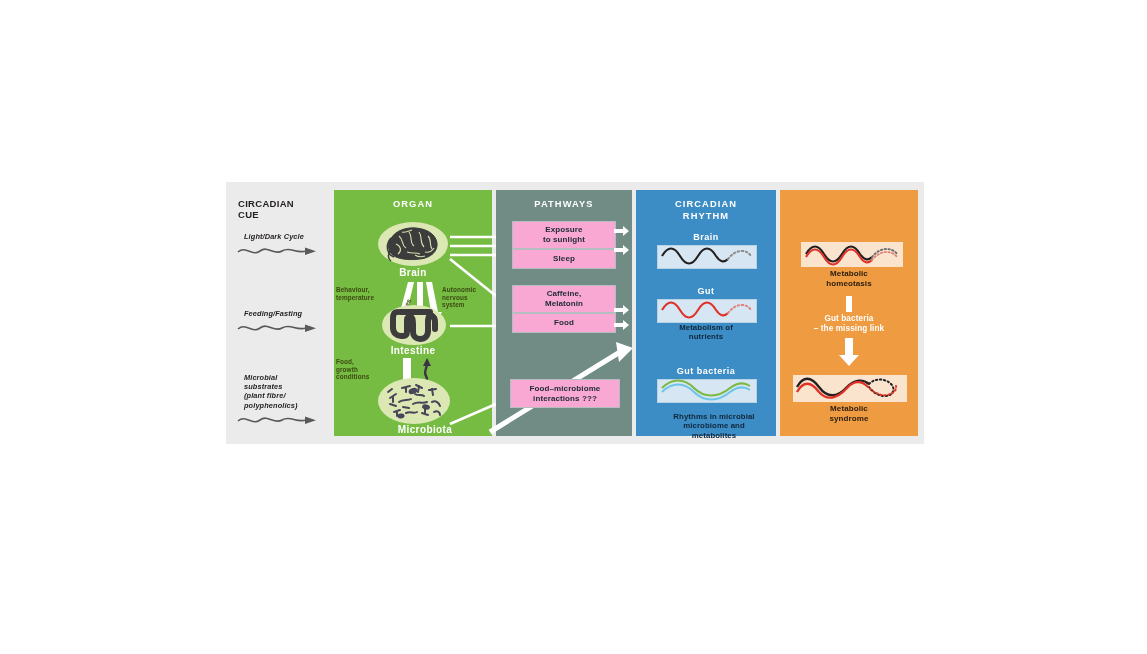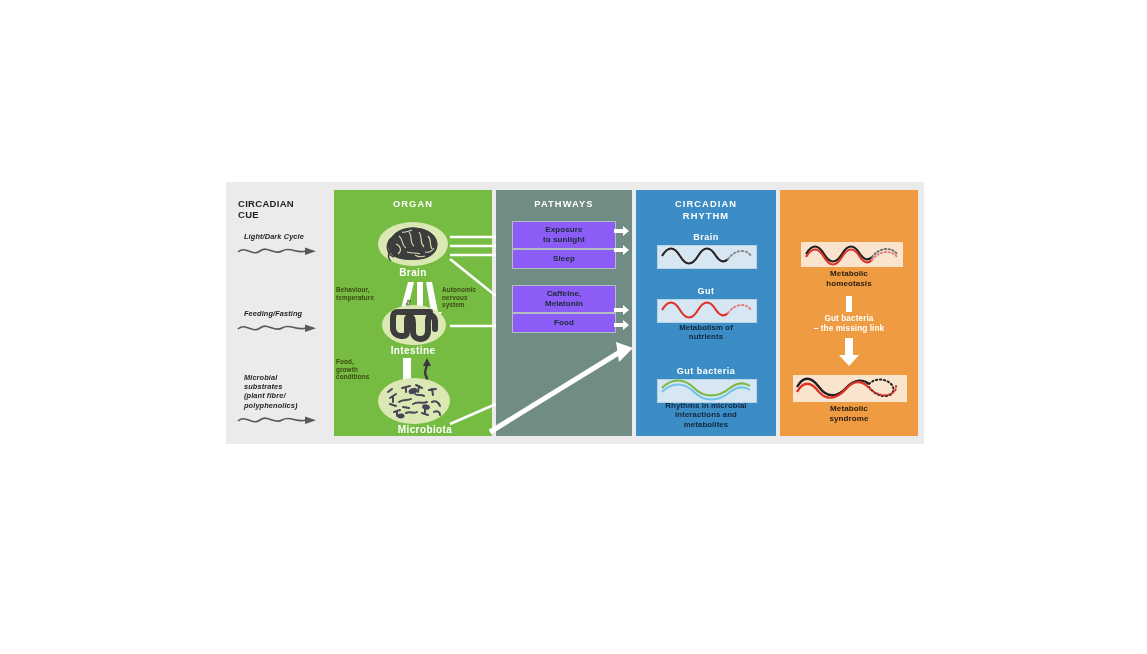--- a/index.html
+++ b/index.html
@@ -45,21 +45,21 @@
     line-height:7.6px;letter-spacing:.1px;
   }
   .rot-hormones{
     position:absolute;font-size:6.4px;color:#3b4a12;font-weight:bold;
     transform:rotate(-64deg);transform-origin:left top;white-space:nowrap;
   }
 
   
   #col-path{left:270px;width:136px;background:#708c85;}
   .pbox{
-    position:absolute;background:#8b5cf6;border:1px solid #b4bec1;
+    position:absolute;background:#f9a8d4;border:1px solid #b4bec1;
     color:#1b2a33;font-size:8px;font-weight:bold;text-align:center;
     line-height:10px;display:flex;align-items:center;justify-content:center;
     letter-spacing:.1px;
   }
 
   
   #col-rhythm{left:410px;width:140px;background:#3c8dc5;}
   .r-title{
     position:absolute;width:100%;left:0;text-align:center;color:#ffffff;
     font-size:9px;font-weight:bold;letter-spacing:.5px;
@@ -260,20 +260,26 @@
     <div class="pbox" style="left:16px;top:95px;width:102px;height:26px;">
       <div>
         <div>Caffeine,</div>
         <div>Melatonin</div>
       </div>
     </div>
     <div class="pbox" style="left:16px;top:123px;width:102px;height:18px;">
       <div>Food</div>
     </div>
 
+    <div class="pbox" style="left:14px;top:189px;width:108px;height:27px;">
+      <div>
+        <div>Food–microbiome</div>
+        <div>interactions ???</div>
+      </div>
+    </div>
 
     <div class="abs" style="left:118px;top:36px;">
       <svg width="20" height="106" viewBox="0 0 20 106">
         <g fill="#ffffff">
           <polygon points="0,3 9,3 9,0 15,5 9,10 9,7 0,7"></polygon>
           <polygon points="0,22 9,22 9,19 15,24 9,29 9,26 0,26"></polygon>
           <polygon points="0,82 9,82 9,79 15,84 9,89 9,86 0,86"></polygon>
           <polygon points="0,97 9,97 9,94 15,99 9,104 9,101 0,101"></polygon>
         </g>
       </svg>
@@ -306,23 +312,23 @@
       <div>nutrients</div>
     </div>
 
     <div class="r-title" style="top:176px;">Gut bacteria</div>
     <div class="wavebox" style="left:21px;top:189px;width:98px;height:22px;">
       <svg width="96" height="20" viewBox="0 0 96 20">
         <path d="M4,8 C14,-2 26,-2 36,8 C46,18 60,18 72,8 C80,2 86,2 92,6" fill="none" stroke="#7cb842" stroke-width="2.1"></path>
         <path d="M4,12 C14,2 26,2 36,12 C46,22 60,22 72,12 C80,6 86,6 92,10" fill="none" stroke="#6fc5e8" stroke-width="2.1"></path>
       </svg>
     </div>
-    <div class="r-cap" style="top:211px;">
+    <div class="r-cap" style="top:222px;padding-left:8px;">
       <div>Rhythms in microbial</div>
-      <div>interactions and</div>
+      <div>microbiome and</div>
       <div>metabolites</div>
     </div>
   </div>
 
   <div class="col" id="col-phys">
 
     <div class="pbox-wave" style="left:21px;top:52px;width:102px;height:25px;">
       <svg width="100" height="23" viewBox="0 0 100 23">
         <path d="M5,12 C11,2 17,2 23,12 C29,22 35,22 41,12 C47,2 53,2 59,12 C63,18 67,19 71,15" fill="none" stroke="#231f20" stroke-width="2.2"></path>
         <path d="M71,15 C75,10 80,7 86,7 C90,7 94,9 96,12" fill="none" stroke="#6b6b6b" stroke-width="1.9" stroke-dasharray="1.4 2.4" stroke-linecap="round"></path>

